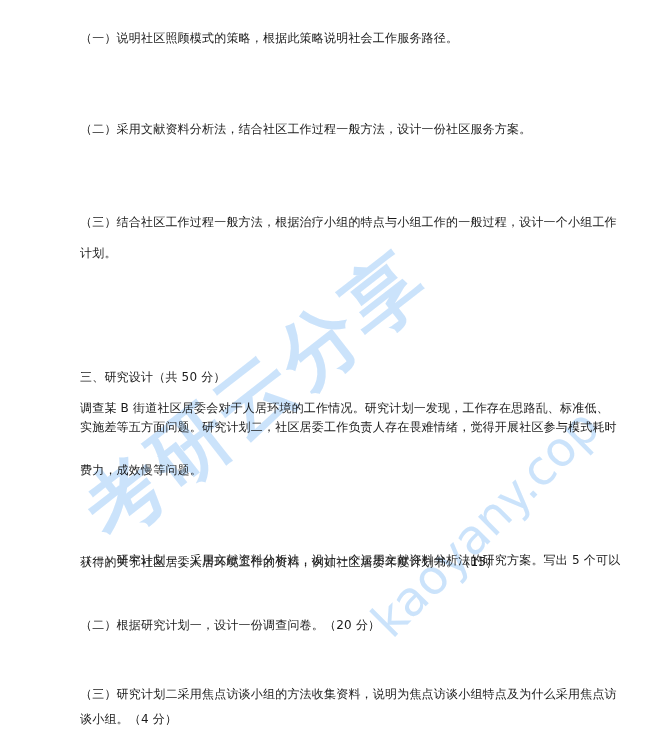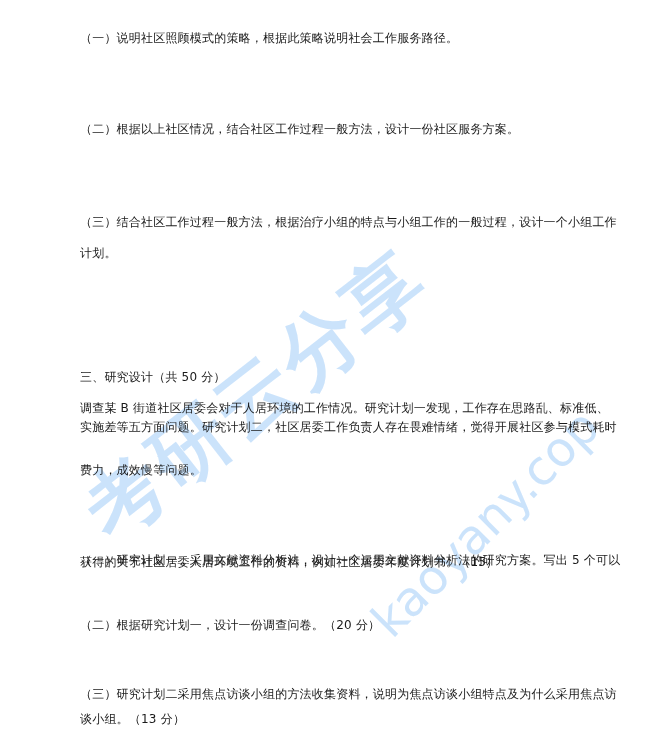--- a/index.html
+++ b/index.html
@@ -50,27 +50,27 @@
 <body>
 
 <div class="page">
 
   <div class="watermark">
     <div class="wm-text" style="left:95px; top:470px; font-size:78px; transform: rotate(-38deg); letter-spacing:4px;">考研云分享</div>
     <div class="wm-text" style="left:380px; top:600px; font-size:48px; font-family:'DejaVu Sans', sans-serif; font-weight:normal; transform: rotate(-45deg);">kaoyany.cop</div>
   </div>
 
   <div class="line" style="top:30px;">（一）说明社区照顾模式的策略，根据此策略说明社会工作服务路径。</div>
-  <div class="line" style="top:121px;">（二）根据以上社区情况，结合社区工作过程一般方法，设计一份社区服务方案。</div>
+  <div class="line" style="top:121px;">（二）采用文献资料分析法，结合社区工作过程一般方法，设计一份社区服务方案。</div>
   <div class="line" style="top:214px;">（三）结合社区工作过程一般方法，根据治疗小组的特点与小组工作的一般过程，设计一个小组工作</div>
   <div class="line" style="top:245px;">计划。</div>
 
   <div class="line" style="top:369px;">三、研究设计（共 50 分）</div>
   <div class="line" style="top:400px;">调查某 B 街道社区居委会对于人居环境的工作情况。研究计划一发现，工作存在思路乱、标准低、</div>
   <div class="line" style="top:419px;">实施差等五方面问题。研究计划二，社区居委工作负责人存在畏难情绪，觉得开展社区参与模式耗时</div>
   <div class="line" style="top:462px;">费力，成效慢等问题。</div>
 
   <div class="line" style="top:552px;">（一）研究计划一，采用文献资料分析法，设计一个运用文献资料分析法的研究方案。写出 5 个可以</div>
   <div class="line" style="top:554px;">获得的关于社区居委人居环境工作的资料，例如社区居委年度计划书。（15）</div>
   <div class="line" style="top:617px;">（二）根据研究计划一，设计一份调查问卷。（20 分）</div>
   <div class="line" style="top:680px;margin-top:6px;">（三）研究计划二采用焦点访谈小组的方法收集资料，说明为焦点访谈小组特点及为什么采用焦点访</div>
-  <div class="line" style="top:711px;">谈小组。（13 分）</div>
+  <div class="line" style="top:711px;">谈小组。（4 分）</div>
 </div>
 
 </body></html>

